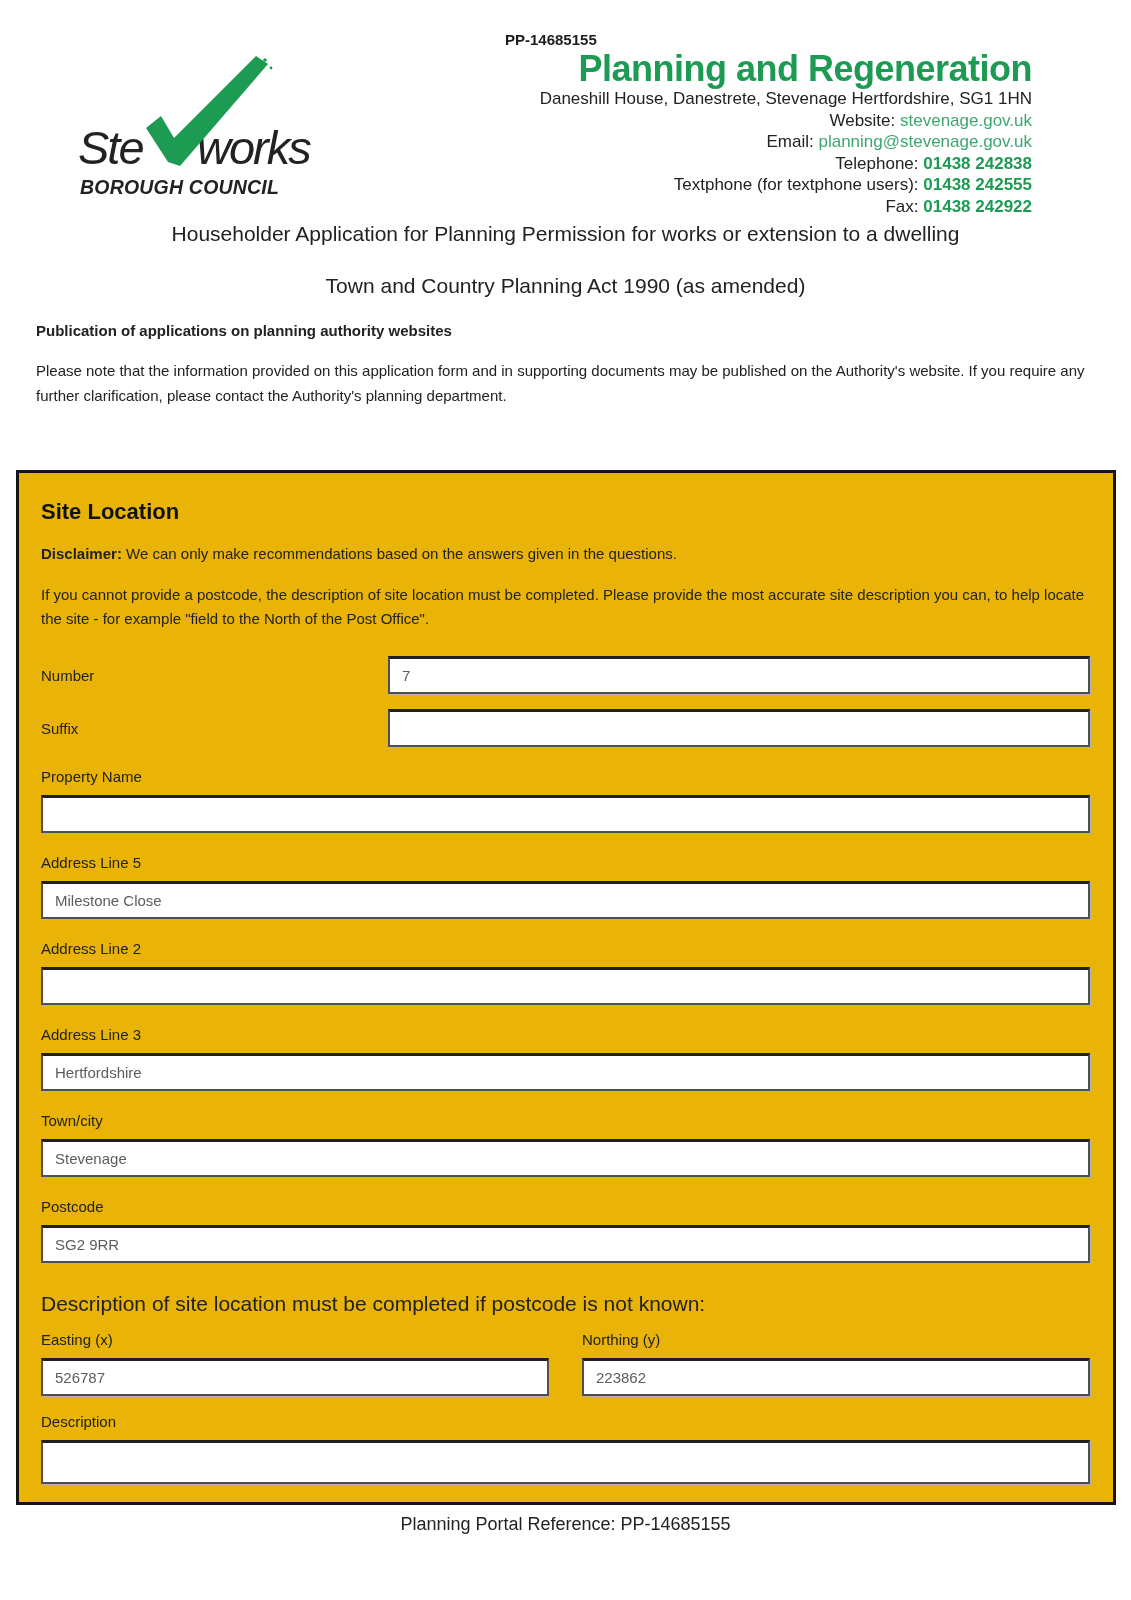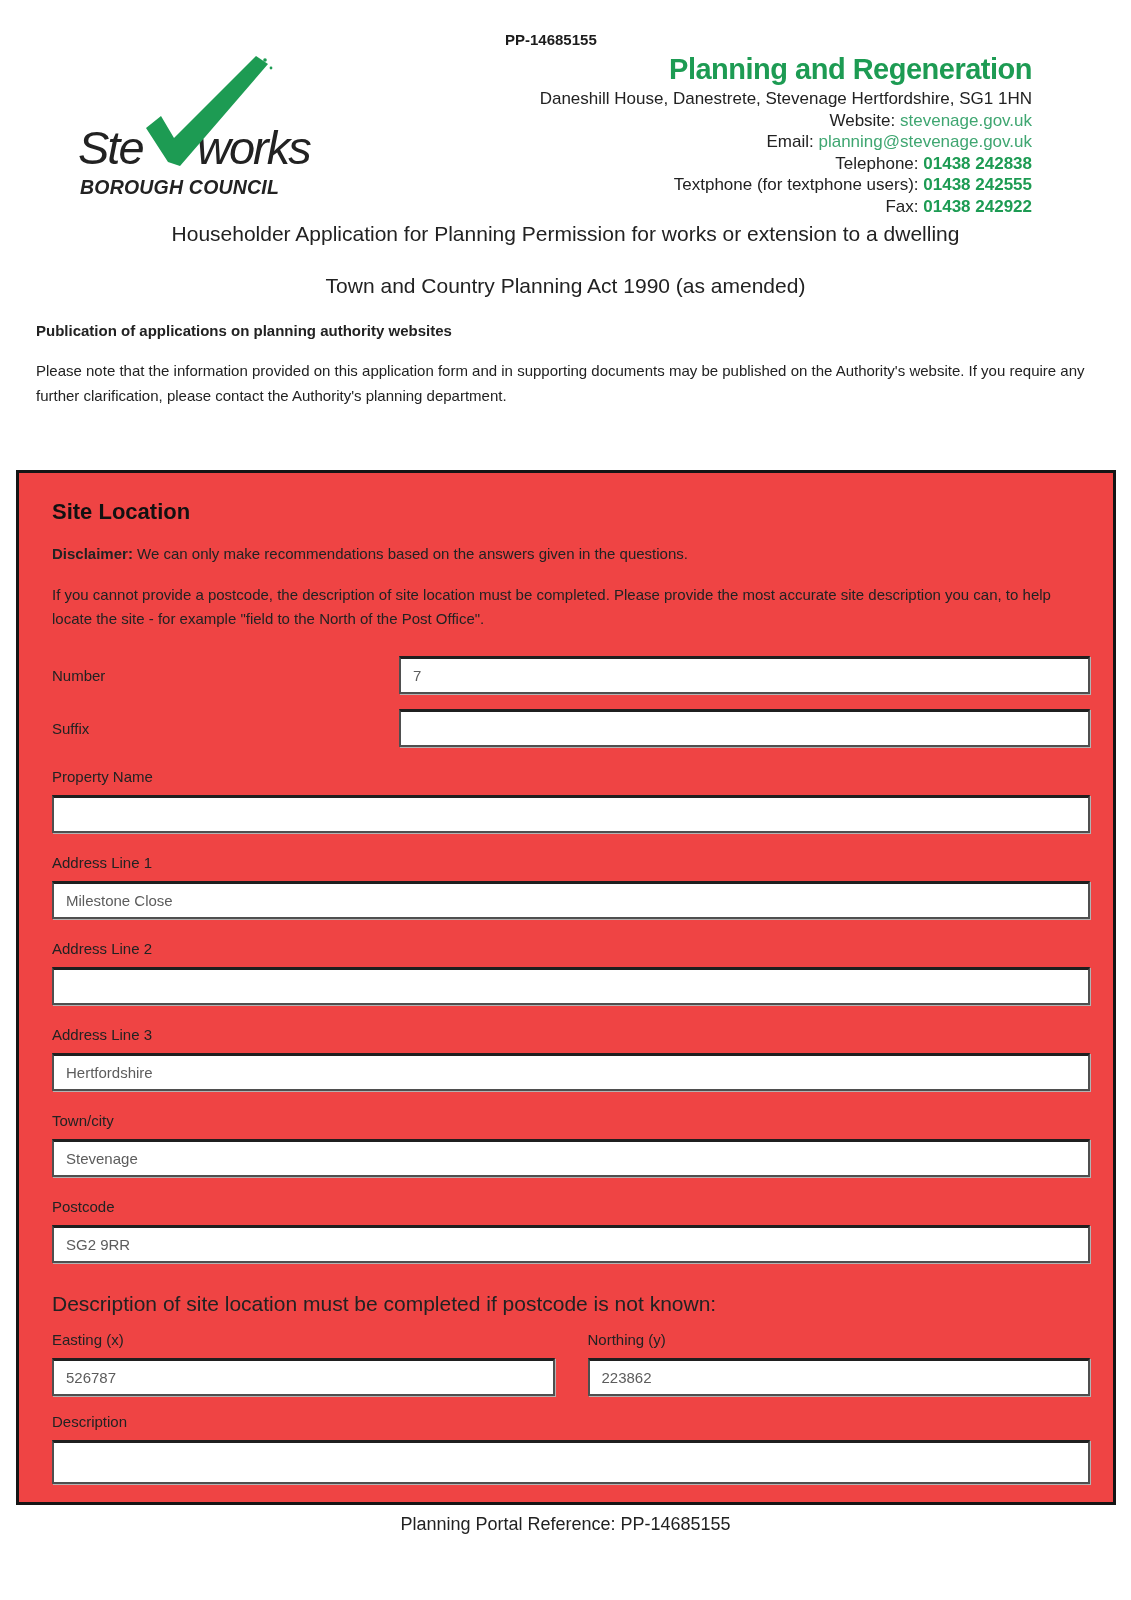--- a/index.html
+++ b/index.html
@@ -28,36 +28,36 @@
     letter-spacing:-2px;color:#222;line-height:1;
   }
   .logo-ste{left:0;}
   .logo-enage{left:119px;}
   .check-svg{position:absolute;left:66px;top:2px;width:132px;height:114px;z-index:2;}
   .logo-tagline{
     position:absolute;left:2px;top:124px;font-size:19.5px;font-weight:700;font-style:italic;
     letter-spacing:0.2px;white-space:nowrap;color:#222;
   }
   .contact{position:absolute;top:53px;right:99px;text-align:right;}
-  .dept{font-size:29px;font-weight:800;color:var(--brand-green);letter-spacing:-0.5px;line-height:32px;margin-bottom:3px;}
+  .dept{font-size:36px;font-weight:800;color:var(--brand-green);letter-spacing:-0.5px;line-height:32px;margin-bottom:3px;}
   .contact .line{font-size:17px;line-height:21.6px;color:#222;}
   .green-link{color:var(--link-green);text-decoration:none;}
   .green-bold{color:var(--brand-green);font-weight:700;}
 
   
   .title1{position:absolute;top:222px;left:0;right:0;text-align:center;font-size:21px;color:#222;}
   .title2{position:absolute;top:274px;left:0;right:0;text-align:center;font-size:21px;color:#222;}
   .pub-heading{position:absolute;top:322px;left:36px;font-size:15px;font-weight:700;color:#222;}
   .pub-note{position:absolute;top:358px;left:36px;right:38px;font-size:15px;line-height:25px;color:#222;}
 
   
   .section-box{
     position:absolute;left:16px;right:15px;top:470px;bottom:95px;
-    border:3px solid #151515;background:#ef4444;
-    padding:16px 23px 0 33px;
+    border:3px solid #151515;background:#eab308;
+    padding:16px 23px 0 22px;
   }
   .section-heading{font-size:22px;font-weight:700;margin:10px 0 0;color:#111;}
   .disclaimer{margin-top:20px;font-size:15px;color:#222;}
   .disclaimer b{font-weight:700;}
   .instructions{margin-top:21px;font-size:15px;line-height:24px;color:#222;}
 
   .field-input{
     display:block;width:100%;height:38px;
     border:2px solid #4f4f4f;border-top:3px solid #1f1f1f;
     box-shadow:1px 1px 0 #b3b3b3;
@@ -132,21 +132,21 @@
       <span class="flabel">Suffix</span>
       <input class="field-input" type="text" value="" style="">
     </div>
 
     <div class="row-stack">
       <span class="flabel">Property Name</span>
       <input class="field-input" type="text" value="" style="">
     </div>
 
     <div class="row-stack">
-      <span class="flabel">Address Line 1</span>
+      <span class="flabel">Address Line 5</span>
       <input class="field-input" type="text" value="Milestone Close" style="">
     </div>
 
     <div class="row-stack">
       <span class="flabel">Address Line 2</span>
       <input class="field-input" type="text" value="" style="">
     </div>
 
     <div class="row-stack">
       <span class="flabel">Address Line 3</span>

